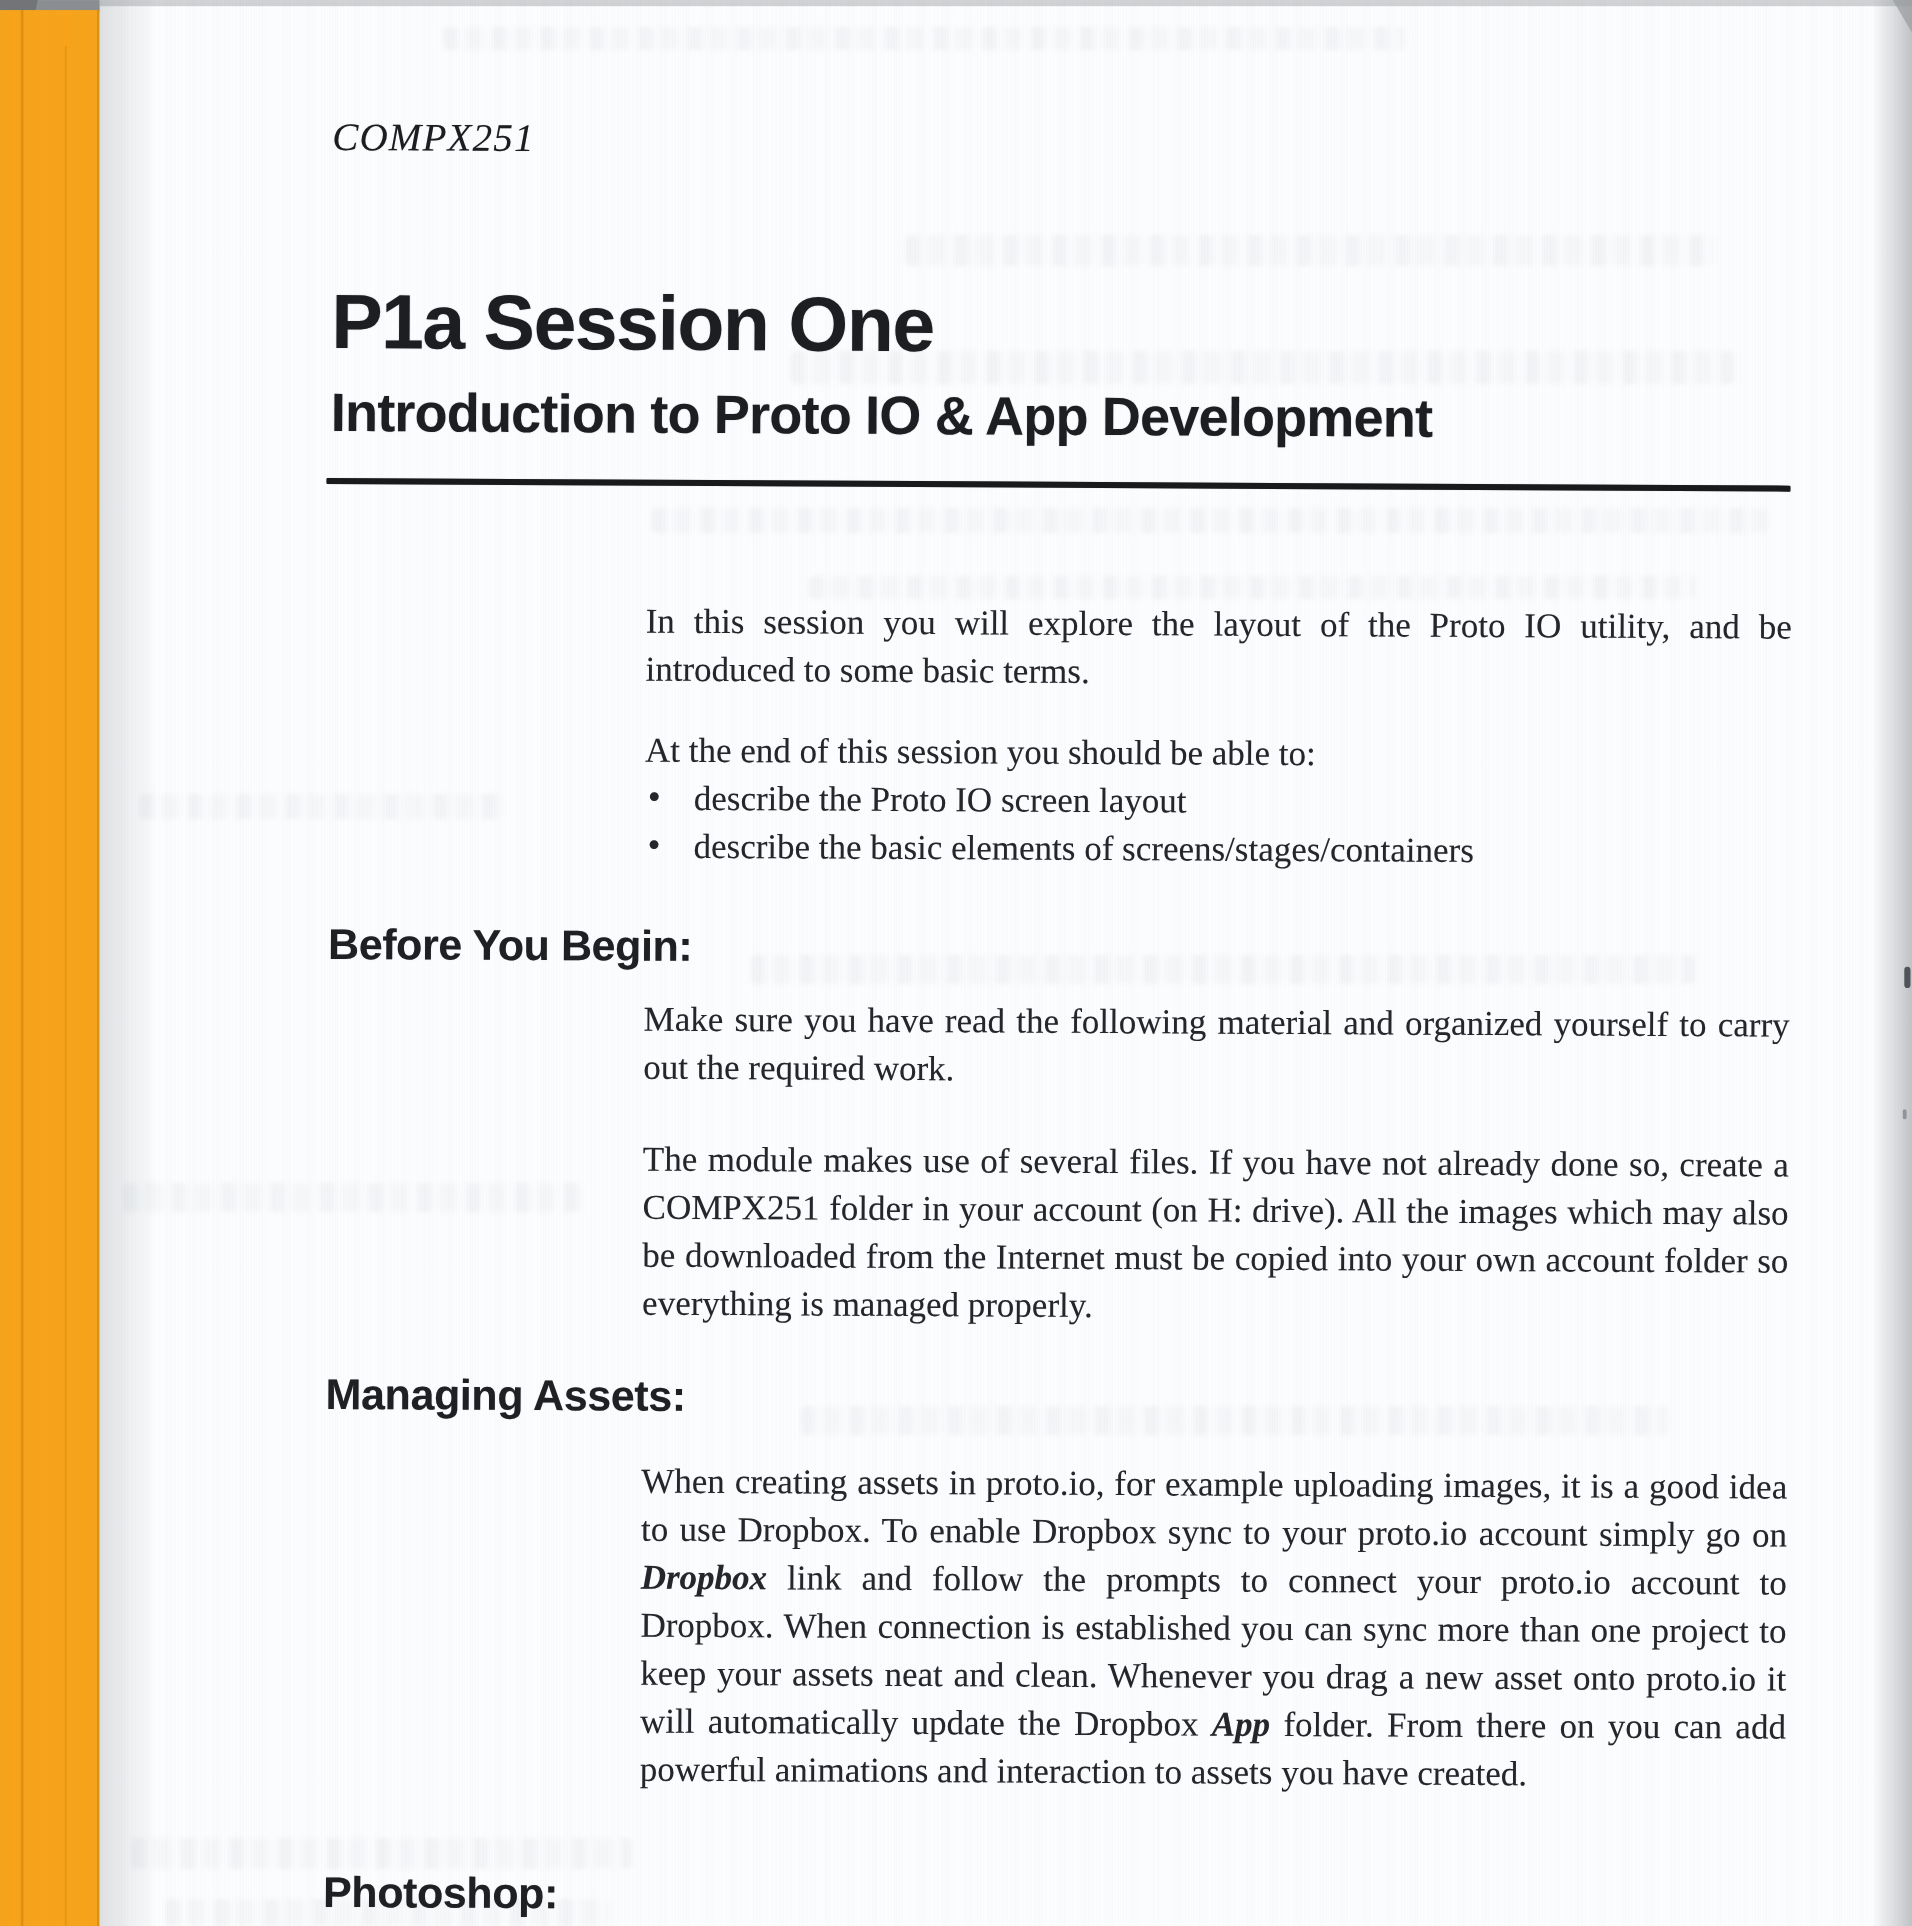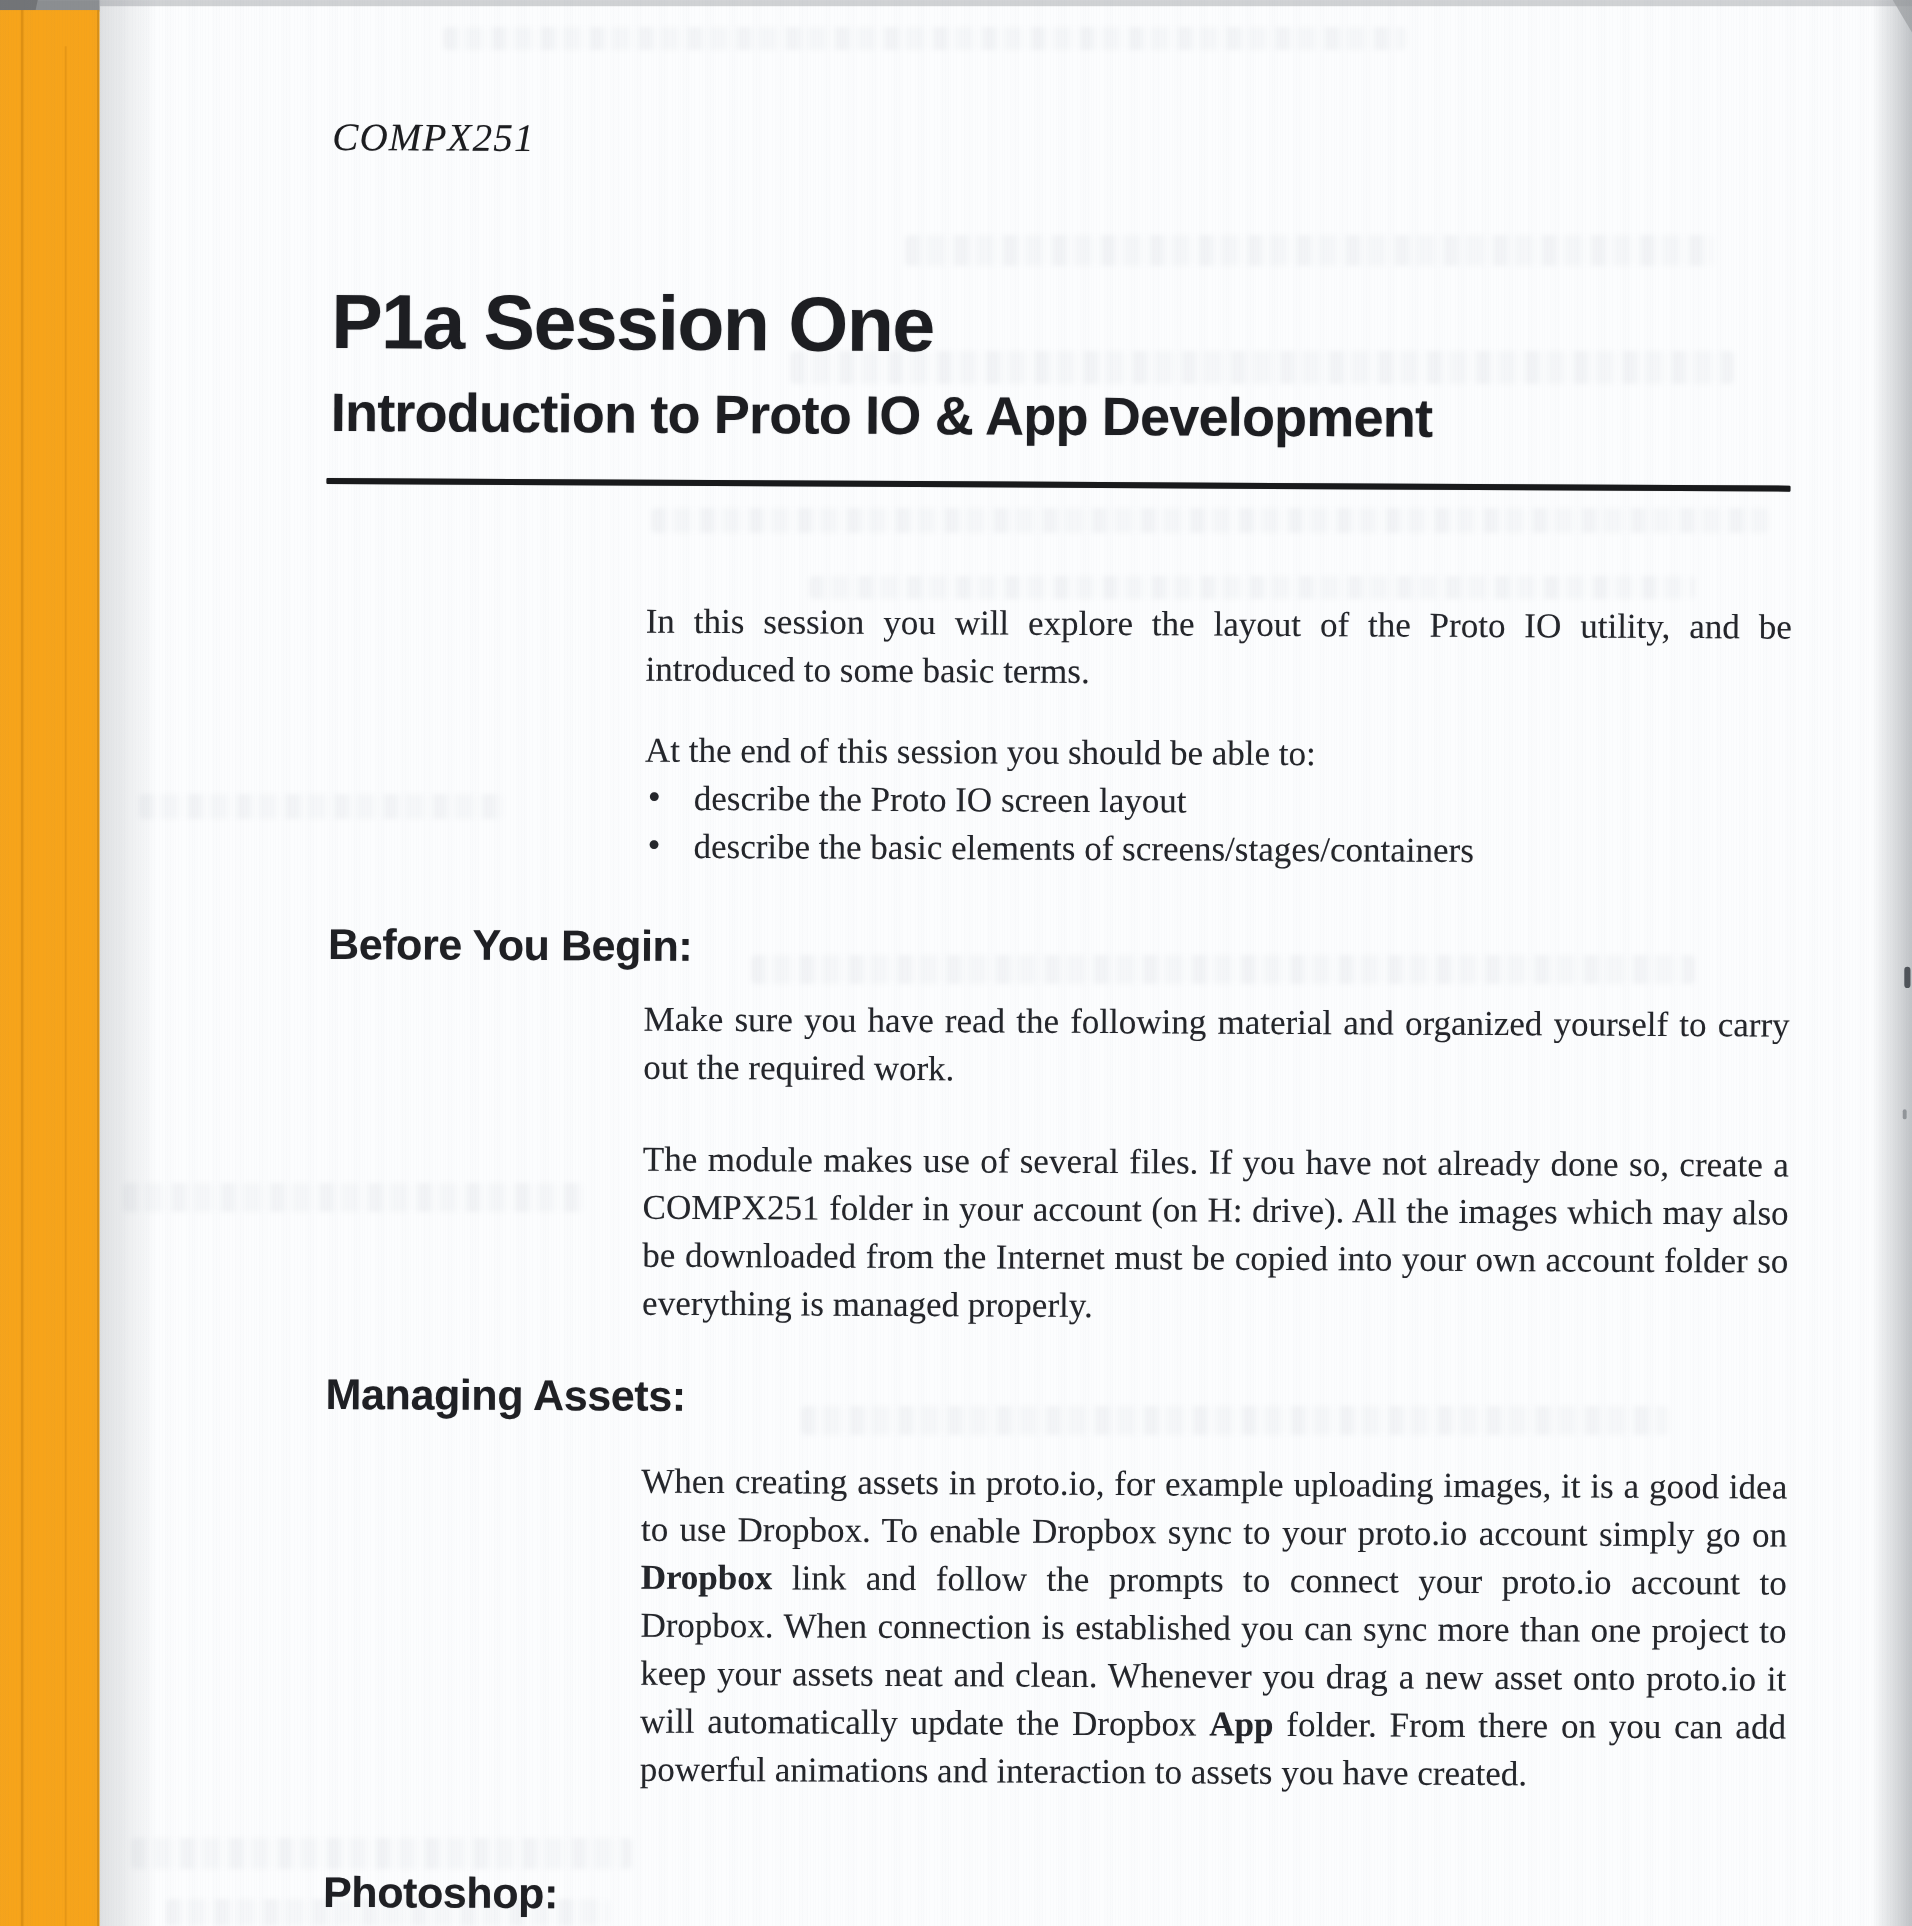--- a/index.html
+++ b/index.html
@@ -63,21 +63,21 @@
   p.lead{margin-top:33px;text-align:left;}
   p.makesure{margin-top:27px;}
   p.module{margin-top:44px;}
   p.assets{margin-top:39px;}
   ul.objectives{list-style:none;margin:0;padding:0;}
   ul.objectives li{
     position:relative;padding-left:49px;font-size:35px;line-height:48px;
     text-shadow:0 0 0.8px rgba(35,38,48,.30);
   }
   ul.objectives .dot{position:absolute;left:3.1px;top:-1.5px;font-size:37px;}
-  b{font-weight:700;}
+  b{font-weight:700;font-style:italic;}
 </style>
 </head>
 <body>
 
 <svg class="bg-svg" width="1912" height="2704" viewBox="0 0 4964 7020">
   <defs>
     <linearGradient id="shadowV" x1="0" y1="0" x2="0" y2="1">
       <stop offset="0" stop-color="#8E9295" stop-opacity="0"></stop>
       <stop offset="0.55" stop-color="#8E9295" stop-opacity="0.28"></stop>
       <stop offset="1" stop-color="#8E9295" stop-opacity="0.9"></stop>

